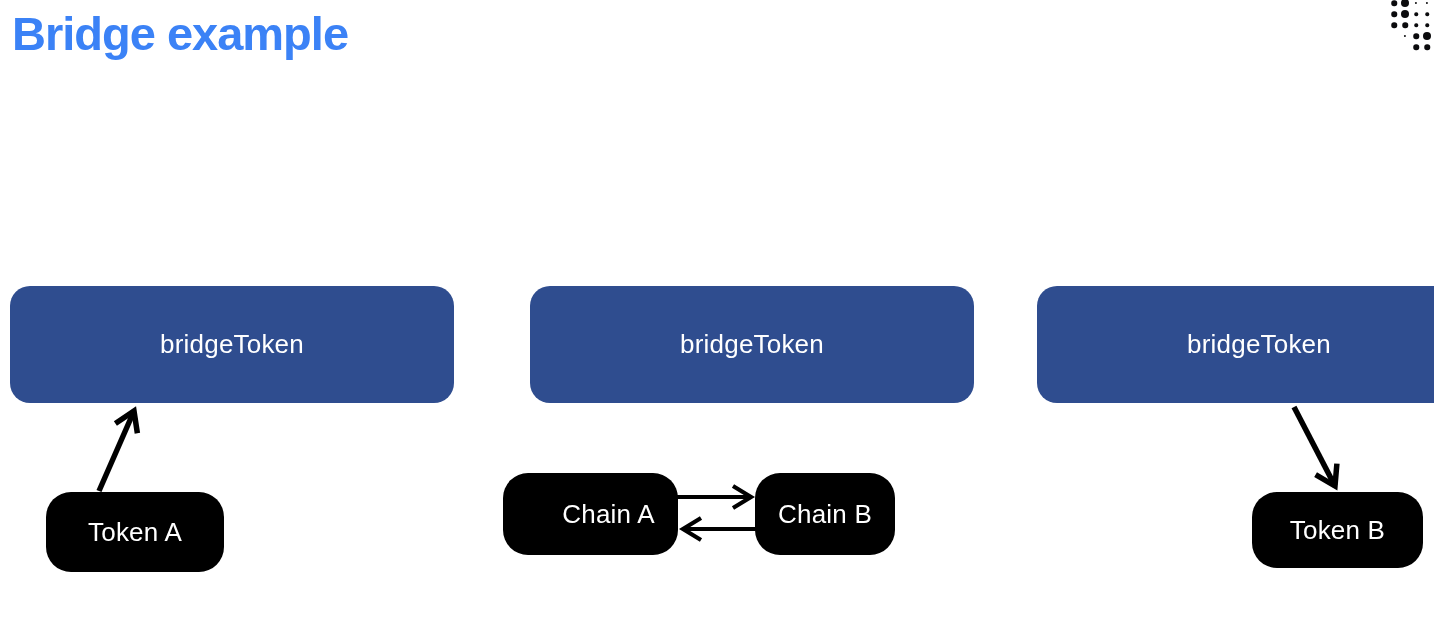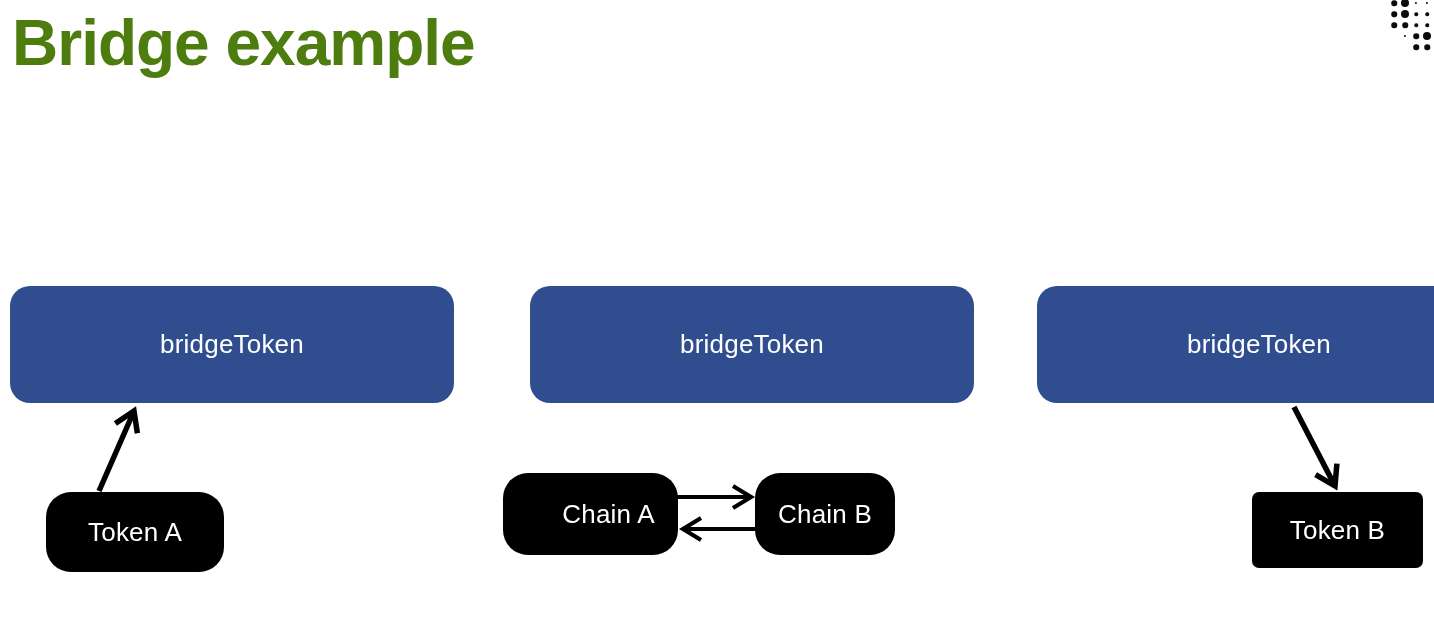--- a/index.html
+++ b/index.html
@@ -12,24 +12,24 @@
     --bridge-color: #2F4D8F;
     --node-color: #000000;
     --box-text-color: #ffffff;
     --arrow-color: #000000;
   }
 
   .page-title {
     position: absolute;
     left: 12px;
     top: 6px;
-    font-size: 64px;
+    font-size: 47px;
     font-weight: 800;
     letter-spacing: -1px;
-    color: #4d7c0f;
+    color: #3b82f6;
     white-space: nowrap;
   }
 
   .intro {
     position: absolute;
     left: 13px;
     top: 92px;
     font-size: 24px;
     line-height: 43px;
     color: #1d1d1f;
@@ -57,21 +57,21 @@
     border-radius: 25px;
   }
 
   #bridge-1 { left: 10px; }
   #bridge-2 { left: 530px; }
   #bridge-3 { left: 1037px; }
 
   #token-a { left: 10px;   top: 492px; width: 178px; height: 80px; margin-left: 36px; }
   #chain-a { left: 503px;  top: 473px; width: 175px; height: 82px; padding-left: 36px; }
   #chain-b { left: 755px;  top: 473px; width: 140px; height: 82px; }
-  #token-b { left: 1252px; top: 492px; width: 171px; height: 76px; border-radius: 7px; }
+  #token-b { left: 1252px; top: 492px; width: 171px; height: 76px; }
 
   .arrow-layer {
     position: absolute;
     inset: 0;
     width: 1434px;
     height: 634px;
     pointer-events: none;
   }
 
   .dot-pattern {

